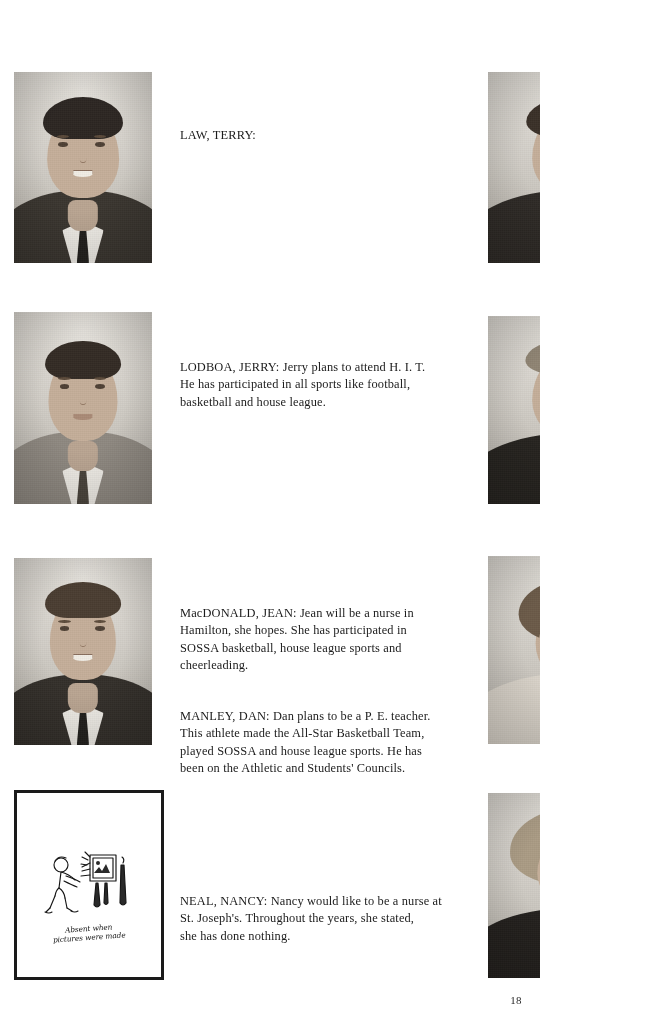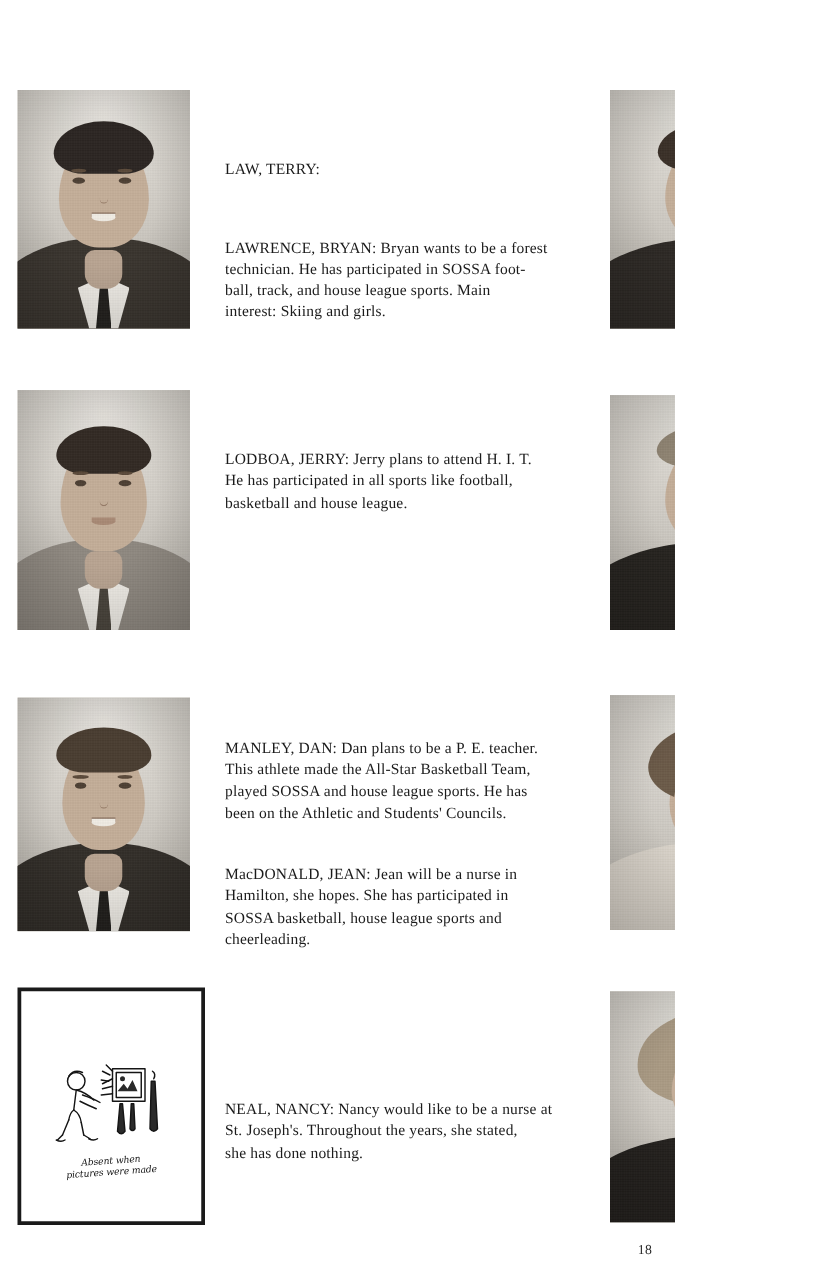--- a/index.html
+++ b/index.html
@@ -224,24 +224,20 @@
       <div class="eye" style="left:58%; top:36.5%;"></div>
       <div class="nose" style="top:42%;"></div>
       <div class="mouth" style="top:52%;"></div>
     </div>
     <div class="grain"></div>
     <div class="vig"></div>
   </div>
 
   <div class="textcol" style="left:180px; top:110px; width:290px;">
     <p class="para">LAW, TERRY:</p>
-    <p class="para" style="margin-top:28px;">LAWRENCE, BRYAN:  Bryan wants to be a forest
-technician.  He has participated in SOSSA foot-
-ball, track, and house league sports.  Main
-interest:  Skiing and girls.</p>
   </div>
 
   <div class="photo" style="left:14px; top:312px; width:138px; height:192px;">
     <div class="bg"></div>
     <div class="fig">
       <div class="shoulders" style="background:#8e8880;"></div>
       <div class="collar"></div>
       <div class="tie" style="background:#4a443c;"></div>
       <div class="neck"></div>
       <div class="face" style="width:50%; height:46%; top:21%;"></div>
@@ -316,28 +312,28 @@
       <div class="eye" style="left:36%; top:40.5%; z-index:3;"></div>
       <div class="eye" style="left:58%; top:40.5%; z-index:3;"></div>
       <div class="nose" style="top:46%; z-index:3;"></div>
       <div class="mouth" style="top:55%; z-index:3;"></div>
     </div>
     <div class="grain"></div>
     <div class="vig"></div>
   </div>
 
   <div class="textcol" style="left:180px; top:573px; width:300px;">
+    <p class="para" style="margin-top:15px;">MacDONALD, JEAN:  Jean will be a nurse in
+Hamilton, she hopes.  She has participated in
+SOSSA basketball, house league sports and
+cheerleading.</p>
     <p class="para">MANLEY, DAN:  Dan plans to be a P. E.  teacher.
 This athlete made the All-Star Basketball Team,
 played SOSSA and house league sports.  He has
 been on the Athletic and Students' Councils.</p>
-    <p class="para" style="margin-top:15px;">MacDONALD, JEAN:  Jean will be a nurse in
-Hamilton, she hopes.  She has participated in
-SOSSA basketball, house league sports and
-cheerleading.</p>
   </div>
 
   <div class="absent-box">
     <svg class="absent-art" viewBox="0 0 108 92">
       <g fill="none" stroke="#151515" stroke-width="1.15" stroke-linecap="round" stroke-linejoin="round">
 
         <rect x="55" y="12" width="26" height="26" fill="#ffffff"></rect>
         <rect x="58" y="15" width="20" height="20" fill="#ffffff"></rect>
         <path d="M59 30 l5 -6 3 4 4 -7 4 9 z" fill="#2a2a2a" stroke="none"></path>
         <circle cx="63" cy="20" r="2" fill="#2a2a2a" stroke="none"></circle>
@@ -387,20 +383,20 @@
       <div class="eye" style="left:37%; top:36.5%; z-index:3;"></div>
       <div class="eye" style="left:58%; top:36.5%; z-index:3;"></div>
       <div class="nose" style="top:42%; z-index:3;"></div>
       <div class="mouth" style="top:50%; z-index:3; width:16%;"></div>
     </div>
     <div class="grain"></div>
     <div class="vig"></div>
   </div>
 
   <div class="textcol" style="left:180px; top:840px; width:300px;">
-    <p class="para" style="margin-top:22px;">NEAL, NANCY:  Nancy would like to be a nurse at
+    <p class="para" style="margin-top:36px;">NEAL, NANCY:  Nancy would like to be a nurse at
 St. Joseph's.  Throughout the years, she stated,
 she has done nothing.</p>
   </div>
 
   <div class="page-number">18</div>
 
 </div>
 
 </body></html>

